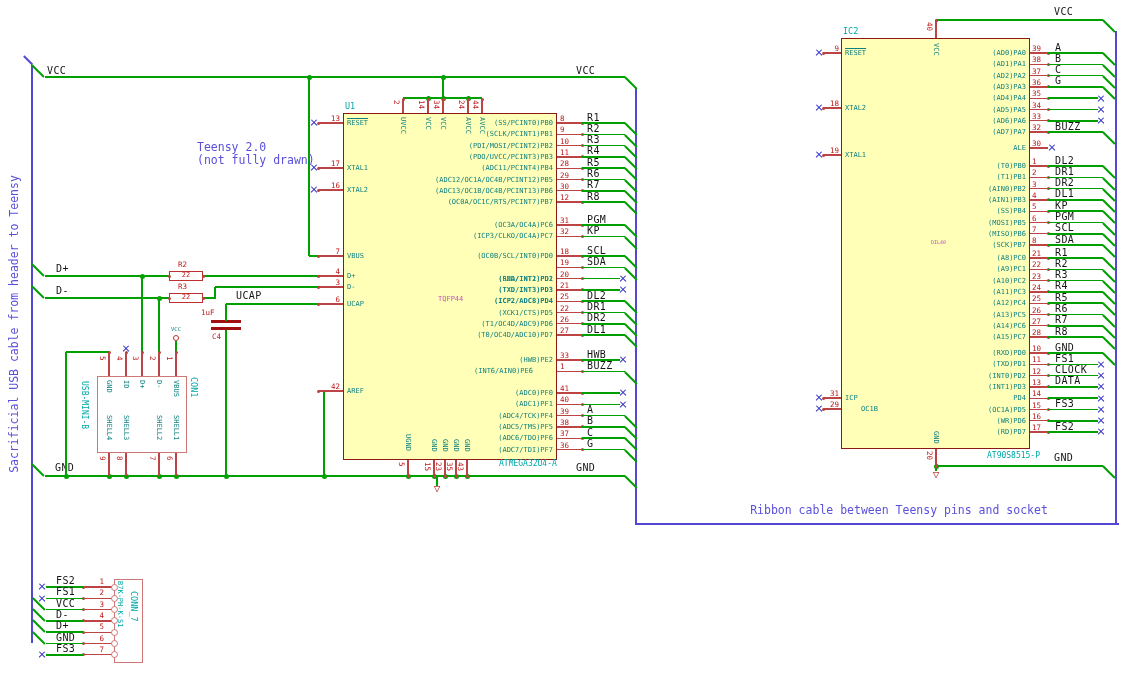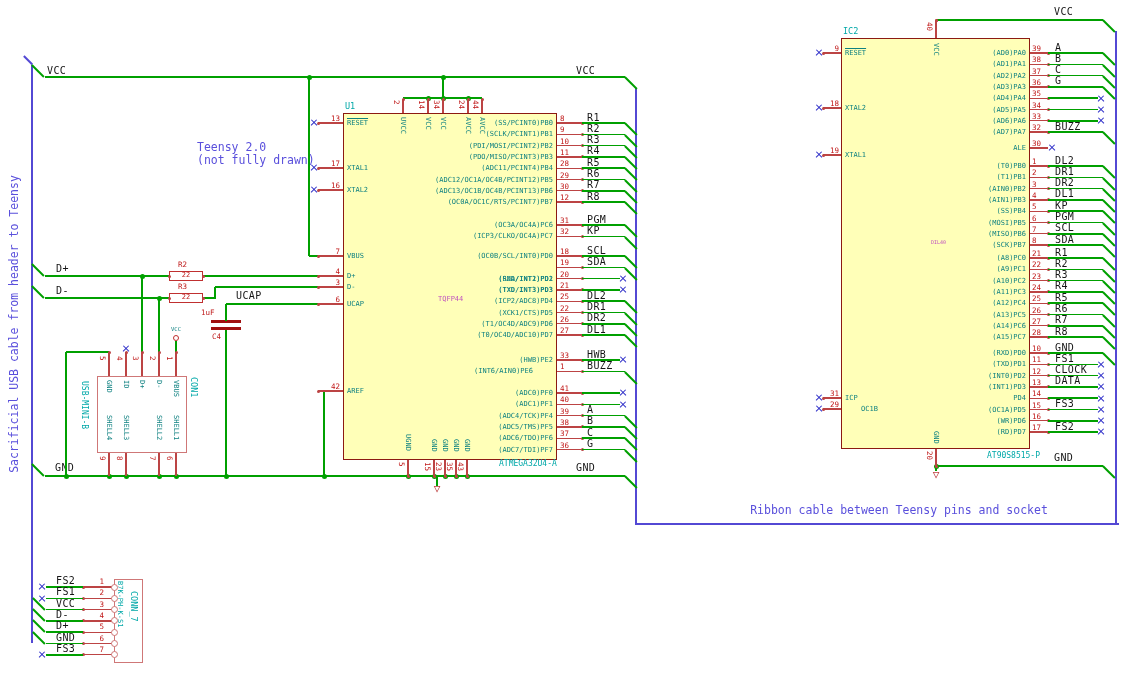--- a/index.html
+++ b/index.html
@@ -168,21 +168,21 @@
     <span class="nlab" style="position: absolute; left: 587px; top: 134.1px;">R3</span>
     <span style="position: absolute; left: 582px; top: 144.8px; width: 43px; height: 1.6px; background: rgb(0, 160, 0);"></span>
     <span style="position: absolute; left: 625px; top: 144.8px; width: 17px; height: 1.6px; background: rgb(0, 160, 0); transform: rotate(45deg); transform-origin: 0px 50%;"></span>
     <span class="pname" style="position: absolute; left: 553px; top: 141.6px; transform: translateX(-100%);">(PDI/MOSI/PCINT2)PB2</span>
     <span style="position: absolute; left: 557px; top: 156.2px; width: 25px; height: 1.4px; background: rgb(188, 68, 68);"></span>
     <span style="position: absolute; left: 580.5px; top: 155.4px; width: 3px; height: 3px; border-radius: 50%; background: rgb(188, 68, 68);"></span>
     <span class="num" style="position: absolute; left: 560px; top: 147.9px;">11</span>
     <span class="nlab" style="position: absolute; left: 587px; top: 145.4px;">R4</span>
     <span style="position: absolute; left: 582px; top: 156.1px; width: 43px; height: 1.6px; background: rgb(0, 160, 0);"></span>
     <span style="position: absolute; left: 625px; top: 156.1px; width: 17px; height: 1.6px; background: rgb(0, 160, 0); transform: rotate(45deg); transform-origin: 0px 50%;"></span>
-    <span class="pname" style="position: absolute; left: 553px; top: 152.9px; transform: translateX(-100%);">(PDO/MISO/PCINT3)PB3</span>
+    <span class="pname" style="position: absolute; left: 553px; top: 152.9px; transform: translateX(-100%);">(PDO/UVCC/PCINT3)PB3</span>
     <span style="position: absolute; left: 557px; top: 167.5px; width: 25px; height: 1.4px; background: rgb(188, 68, 68);"></span>
     <span style="position: absolute; left: 580.5px; top: 166.7px; width: 3px; height: 3px; border-radius: 50%; background: rgb(188, 68, 68);"></span>
     <span class="num" style="position: absolute; left: 560px; top: 159.2px;">28</span>
     <span class="nlab" style="position: absolute; left: 587px; top: 156.7px;">R5</span>
     <span style="position: absolute; left: 582px; top: 167.4px; width: 43px; height: 1.6px; background: rgb(0, 160, 0);"></span>
     <span style="position: absolute; left: 625px; top: 167.4px; width: 17px; height: 1.6px; background: rgb(0, 160, 0); transform: rotate(45deg); transform-origin: 0px 50%;"></span>
     <span class="pname" style="position: absolute; left: 553px; top: 164.2px; transform: translateX(-100%);">(ADC11/PCINT4)PB4</span>
     <span style="position: absolute; left: 557px; top: 178.8px; width: 25px; height: 1.4px; background: rgb(188, 68, 68);"></span>
     <span style="position: absolute; left: 580.5px; top: 178px; width: 3px; height: 3px; border-radius: 50%; background: rgb(188, 68, 68);"></span>
     <span class="num" style="position: absolute; left: 560px; top: 170.5px;">29</span>
@@ -245,21 +245,21 @@
     <span style="position: absolute; left: 582px; top: 289.1px; width: 38px; height: 1.6px; background: rgb(0, 160, 0);"></span>
     <span style="position: absolute; left: 619px; top: 289.2px; width: 8px; height: 1.4px; background: rgb(45, 45, 200); transform: rotate(45deg);"></span>
     <span style="position: absolute; left: 619px; top: 289.2px; width: 8px; height: 1.4px; background: rgb(45, 45, 200); transform: rotate(-45deg);"></span>
     <span class="pname" style="position: absolute; left: 553px; top: 285.9px; transform: translateX(-100%); font-weight: bold;">(TXD/INT3)PD3</span>
     <span style="position: absolute; left: 557px; top: 300.5px; width: 25px; height: 1.4px; background: rgb(188, 68, 68);"></span>
     <span style="position: absolute; left: 580.5px; top: 299.7px; width: 3px; height: 3px; border-radius: 50%; background: rgb(188, 68, 68);"></span>
     <span class="num" style="position: absolute; left: 560px; top: 292.2px;">25</span>
     <span class="nlab" style="position: absolute; left: 587px; top: 289.7px;">DL2</span>
     <span style="position: absolute; left: 582px; top: 300.4px; width: 43px; height: 1.6px; background: rgb(0, 160, 0);"></span>
     <span style="position: absolute; left: 625px; top: 300.4px; width: 17px; height: 1.6px; background: rgb(0, 160, 0); transform: rotate(45deg); transform-origin: 0px 50%;"></span>
-    <span class="pname" style="position: absolute; left: 553px; top: 297.2px; transform: translateX(-100%);">(ICP2/ADC8)PD4</span>
+    <span class="pname" style="position: absolute; left: 553px; top: 297.2px; transform: translateX(-100%); font-weight: bold;">(ICP2/ADC8)PD4</span>
     <span style="position: absolute; left: 557px; top: 311.8px; width: 25px; height: 1.4px; background: rgb(188, 68, 68);"></span>
     <span style="position: absolute; left: 580.5px; top: 311px; width: 3px; height: 3px; border-radius: 50%; background: rgb(188, 68, 68);"></span>
     <span class="num" style="position: absolute; left: 560px; top: 303.5px;">22</span>
     <span class="nlab" style="position: absolute; left: 587px; top: 301px;">DR1</span>
     <span style="position: absolute; left: 582px; top: 311.7px; width: 43px; height: 1.6px; background: rgb(0, 160, 0);"></span>
     <span style="position: absolute; left: 625px; top: 311.7px; width: 17px; height: 1.6px; background: rgb(0, 160, 0); transform: rotate(45deg); transform-origin: 0px 50%;"></span>
     <span class="pname" style="position: absolute; left: 553px; top: 308.5px; transform: translateX(-100%);">(XCK1/CTS)PD5</span>
     <span style="position: absolute; left: 557px; top: 323.1px; width: 25px; height: 1.4px; background: rgb(188, 68, 68);"></span>
     <span style="position: absolute; left: 580.5px; top: 322.3px; width: 3px; height: 3px; border-radius: 50%; background: rgb(188, 68, 68);"></span>
     <span class="num" style="position: absolute; left: 560px; top: 314.8px;">26</span>

